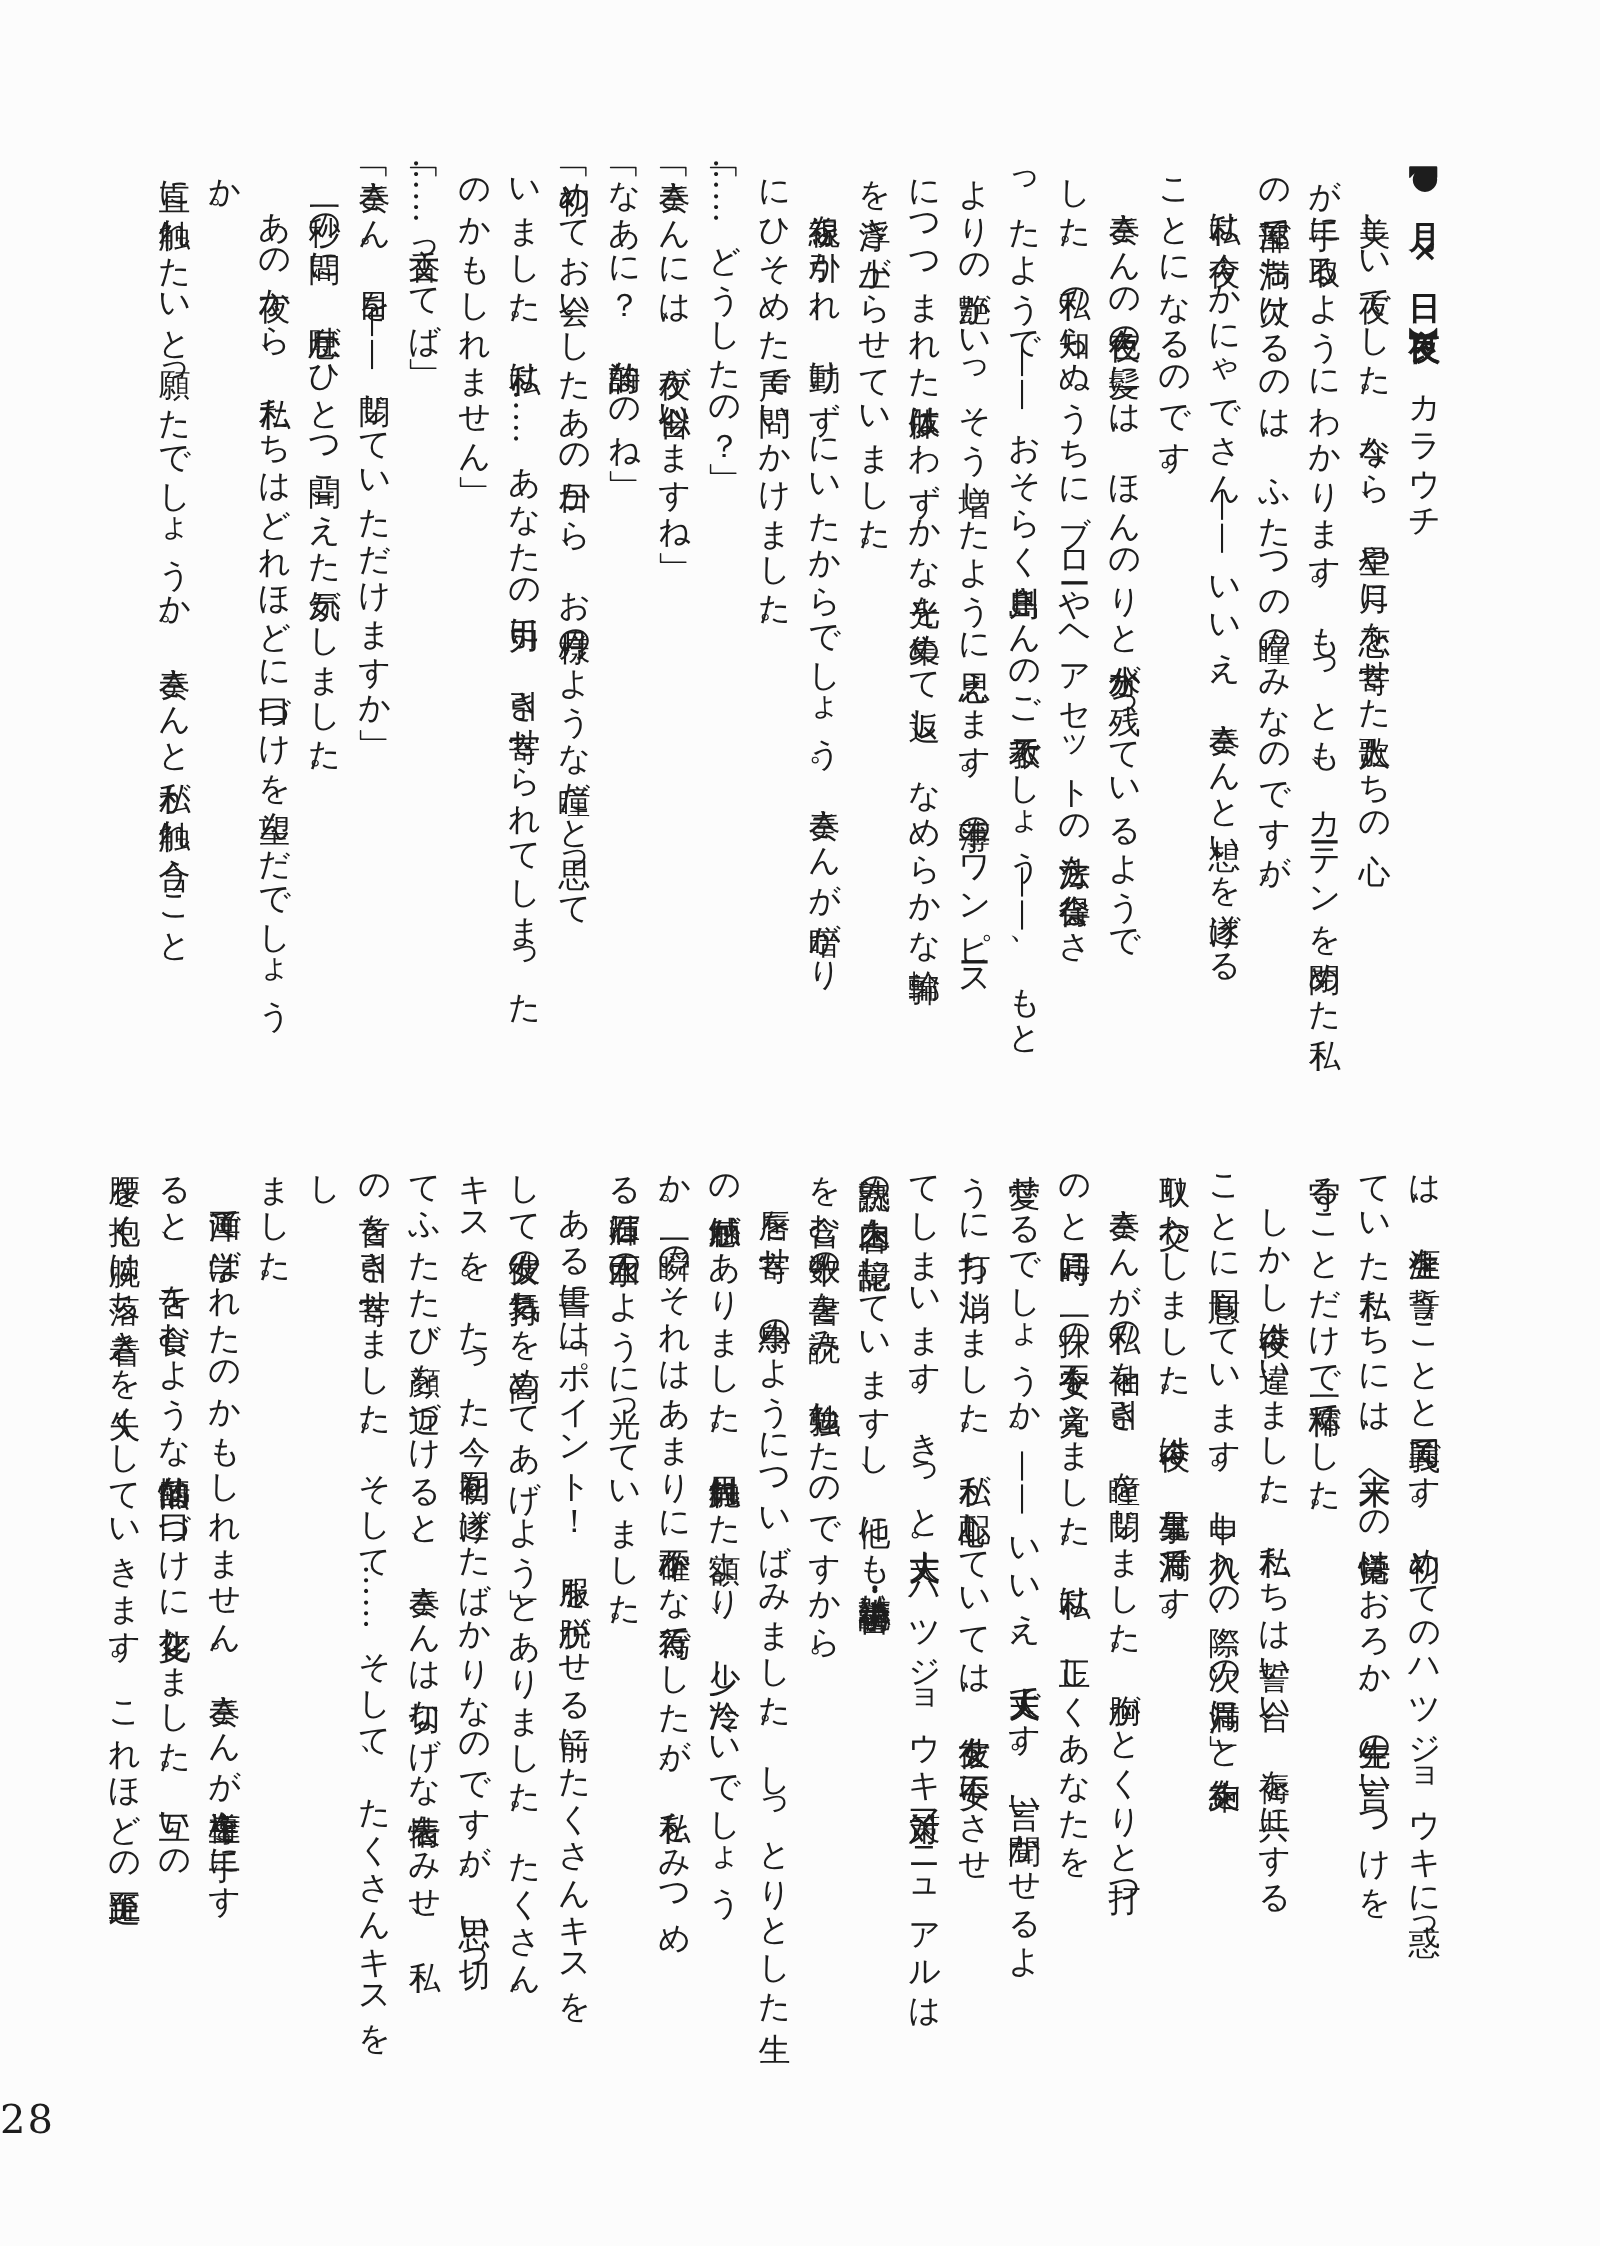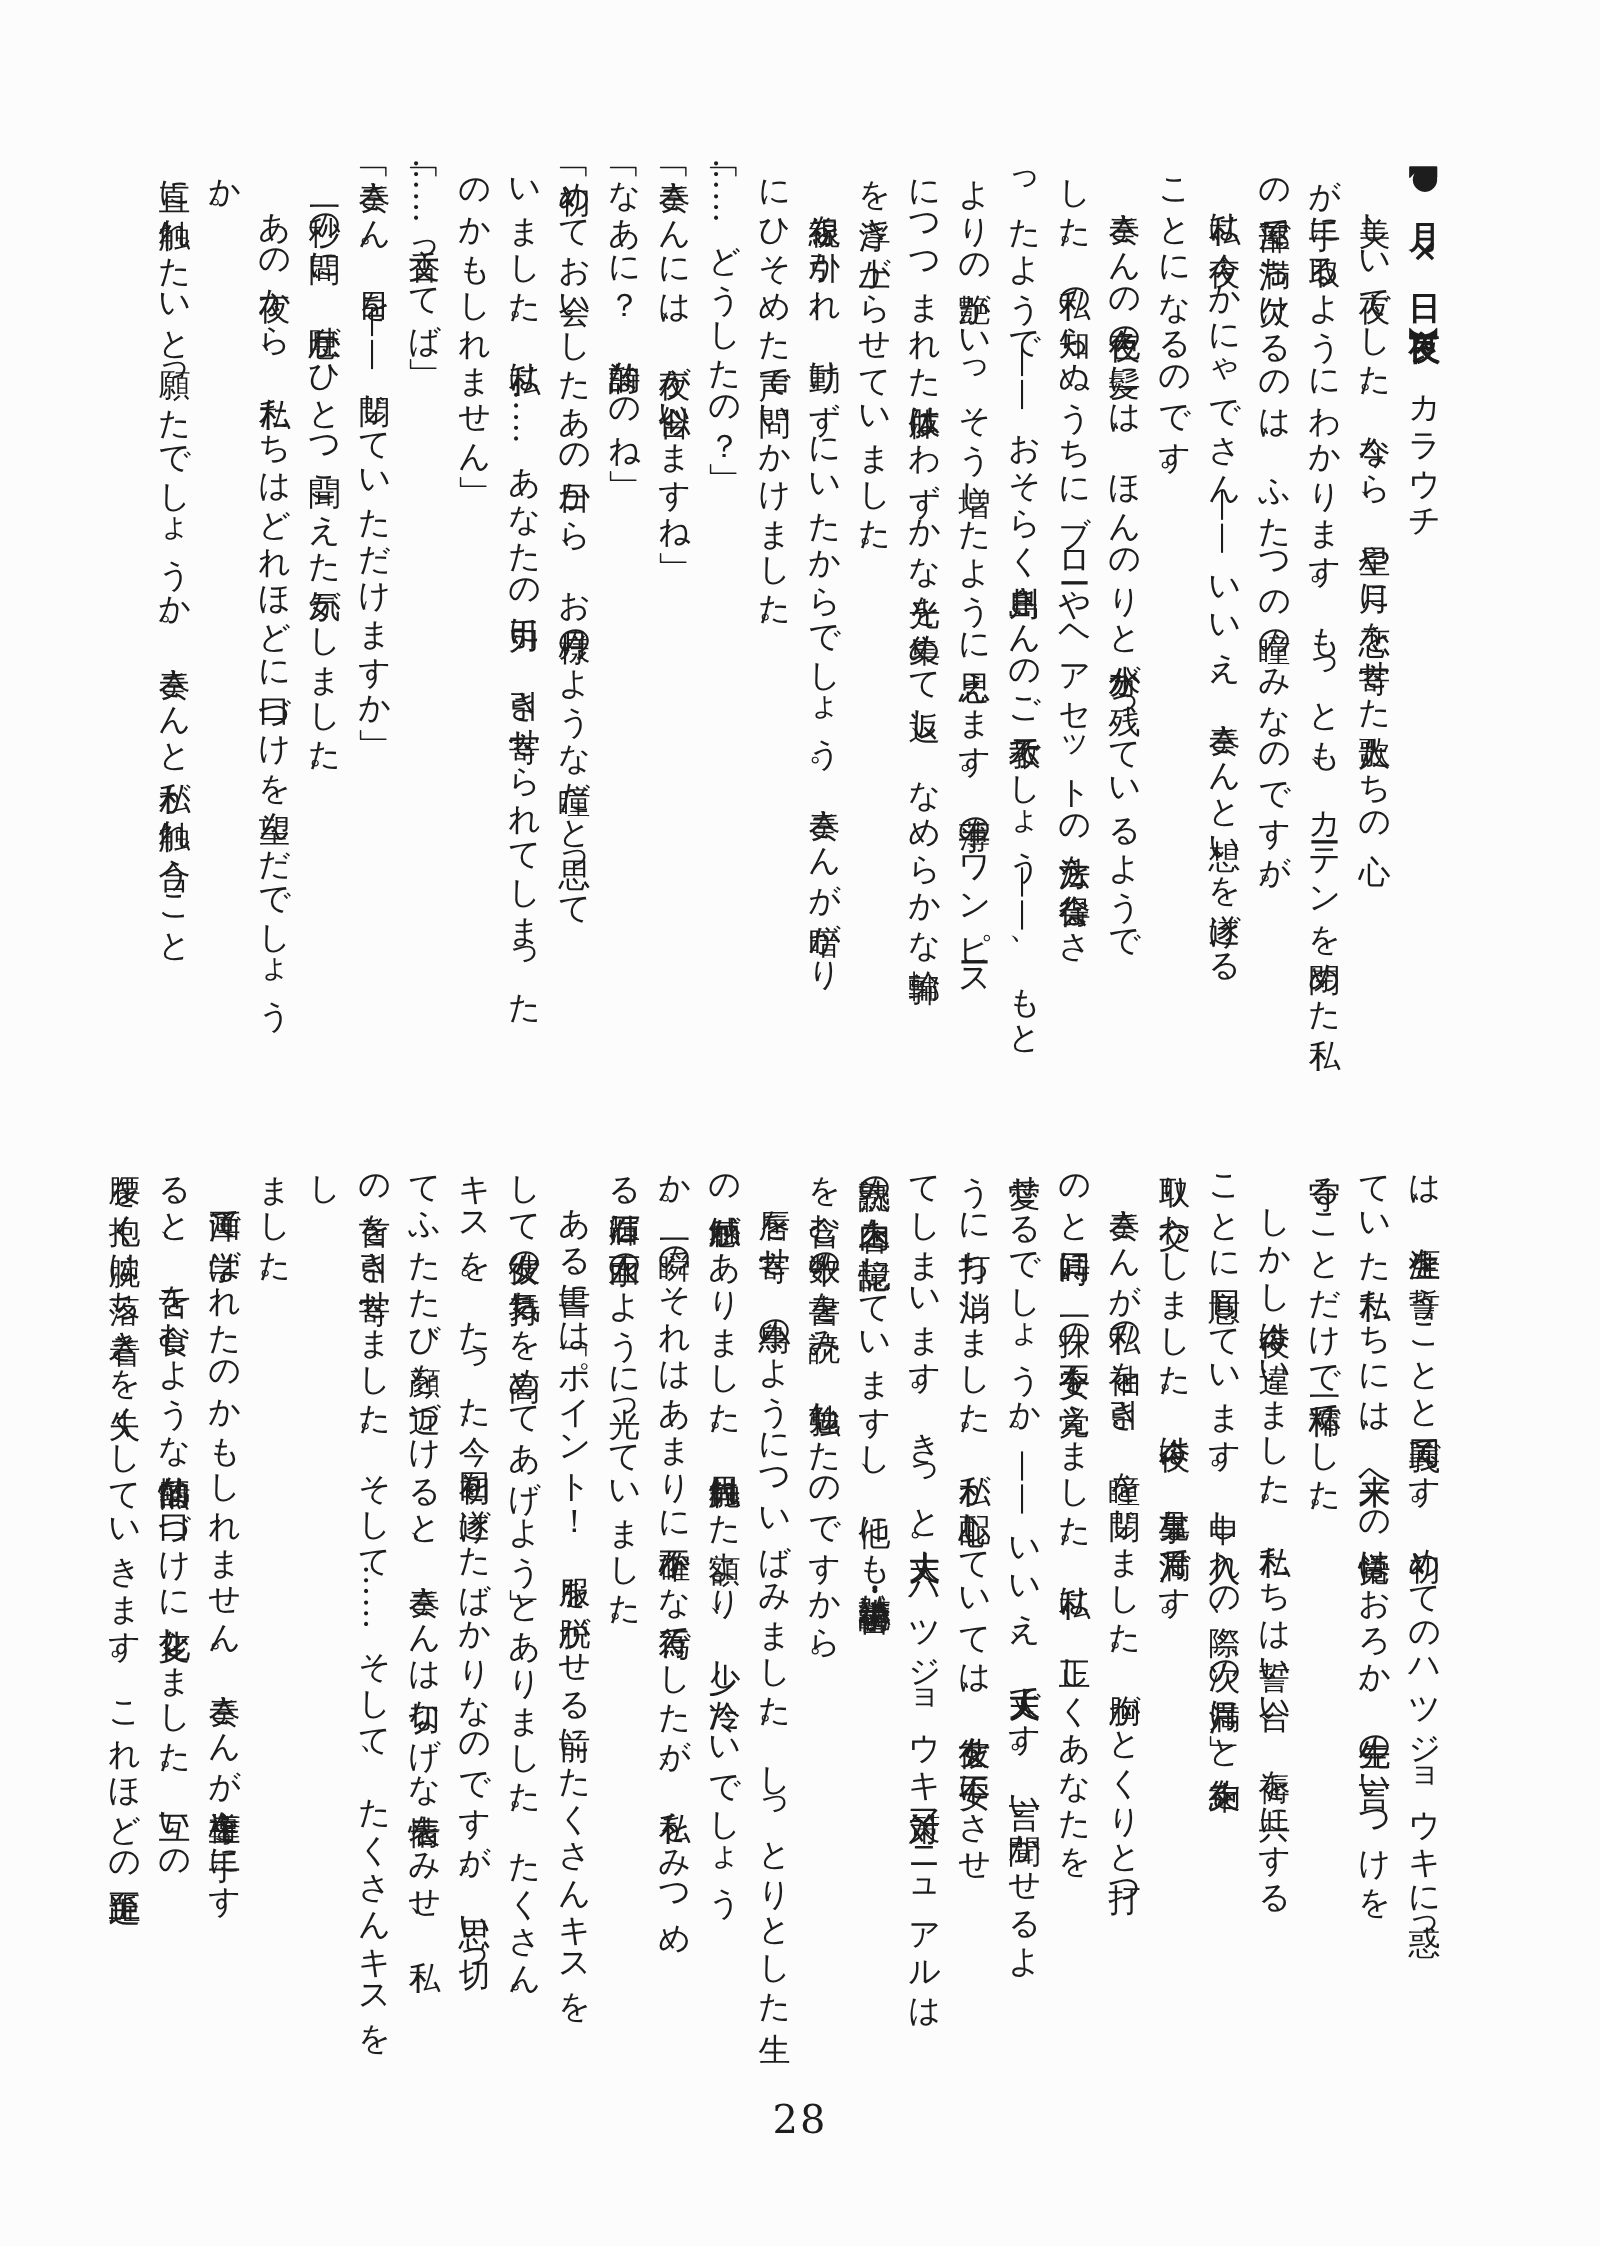--- a/index.html
+++ b/index.html
@@ -46,21 +46,21 @@
     font-weight: bold;
   }
   .author-text {
     margin-inline-start: 66px; 
   }
   .pagenum {
     position: absolute;
     top: 2096px;
     left: 0;
     width: 100%;
-    text-align: center;
+    text-align: left;
     font-size: 40px;
     letter-spacing: 2px;
   }
 </style>
 </head>
 <body>
 
 <div class="page">
 
   <div class="vblock upper-block">

